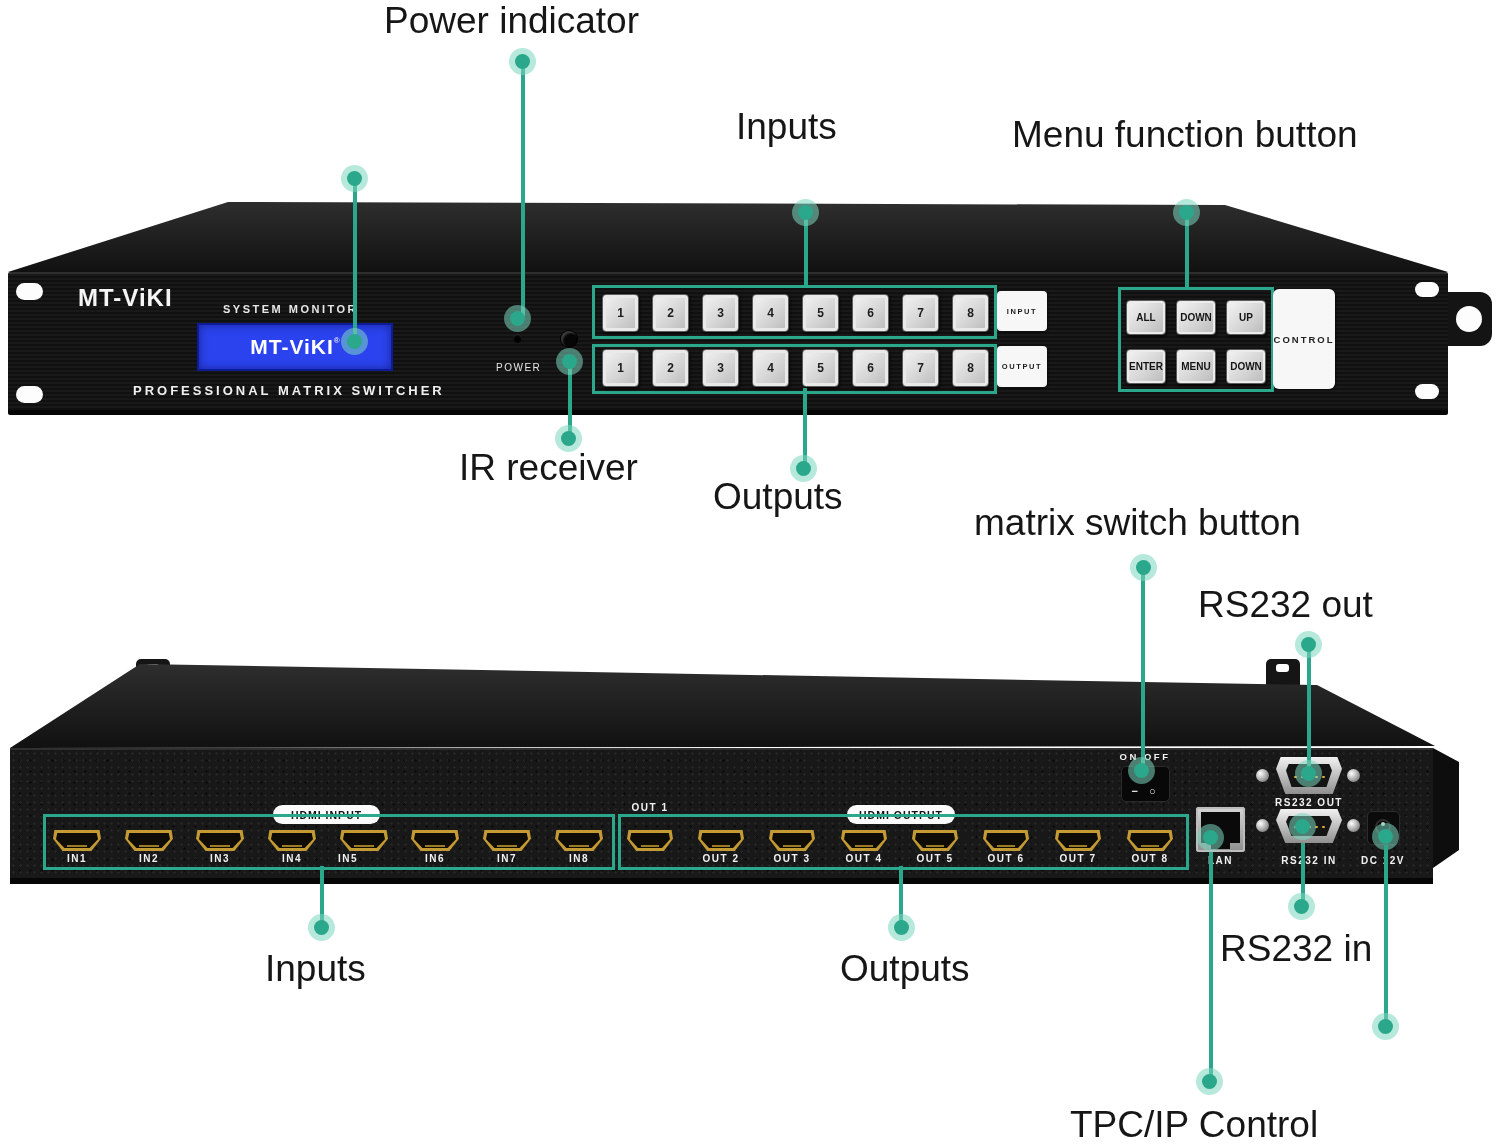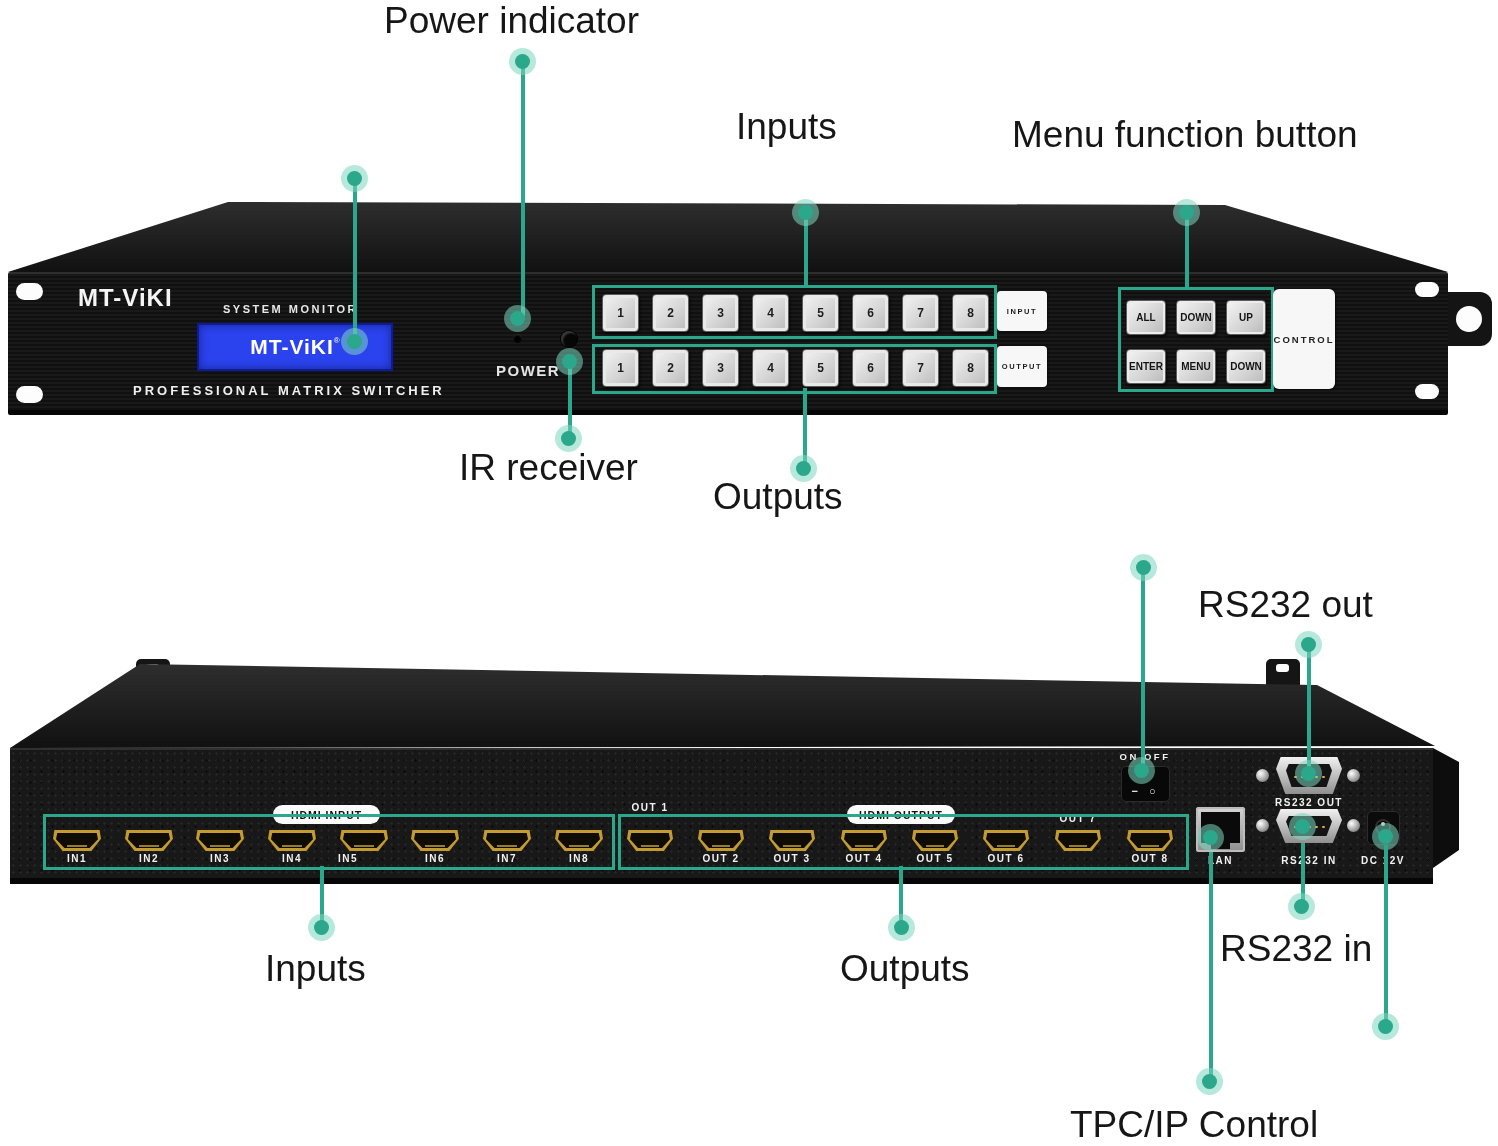--- a/index.html
+++ b/index.html
@@ -23,21 +23,21 @@
       border-radius:0 12px 12px 0;}
   .ear-hole{position:absolute;width:26px;height:26px;border-radius:50%;background:#fdfdfd;}
   .brand{position:absolute;color:#f5f5f5;font-weight:bold;font-size:24px;letter-spacing:1px;}
   .sysmon{position:absolute;color:#e8e8e8;font-weight:bold;font-size:11px;letter-spacing:2.5px;}
   .lcd{position:absolute;left:197px;top:323px;width:192px;height:44px;background:#2B43EF;
       border:2px solid #0d1b9a;box-shadow:inset 0 0 10px rgba(0,0,40,.45);display:flex;
       align-items:center;justify-content:center;}
   .lcd .t{color:#ffffff;font-weight:bold;font-size:21px;letter-spacing:1px;}
   .lcd .r{color:#ffffff;font-size:8px;vertical-align:top;position:relative;top:-7px;}
   .tagline{position:absolute;color:#f0f0f0;font-weight:bold;font-size:13px;letter-spacing:3px;}
-  .powerlbl{position:absolute;color:#e5e5e5;font-weight:bold;font-size:15px;letter-spacing:1.5px;}
+  .powerlbl{position:absolute;color:#e5e5e5;font-weight:normal;font-size:10px;letter-spacing:1.5px;}
   .led{position:absolute;width:9px;height:9px;border-radius:50%;background:#000;box-shadow:inset 0 1px 2px #333;}
   .irdome{position:absolute;width:16px;height:16px;border-radius:50%;background:#060606;
       box-shadow:inset 2px 2px 2px rgba(255,255,255,.22),0 0 0 1px #000;}
   .front-key{position:absolute;width:35px;height:36px;border-radius:4px;
       background:linear-gradient(135deg,#f4f4f4 0%,#d6d6d6 55%,#b9b9b9 100%);
       border:1px solid #5c5c5c;box-shadow:inset 0 0 0 3px #e9e9e9,1px 2px 3px rgba(0,0,0,.7);
       display:flex;align-items:center;justify-content:center;color:#1c1c1c;font-weight:bold;font-size:12px;}
   .menu-key{position:absolute;width:38px;height:33px;border-radius:4px;
       background:linear-gradient(135deg,#f4f4f4 0%,#d6d6d6 55%,#b9b9b9 100%);
       border:1px solid #5c5c5c;box-shadow:inset 0 0 0 2px #ececec,1px 2px 3px rgba(0,0,0,.7);
@@ -237,21 +237,21 @@
   <div class="hdmi" style="left:1127px;top:830px;width:46px;">
       <div class="in"></div>
       <div class="bar"></div>
     </div>
   <div class="portlbl" style="left:620px;top:802px;width:60px;">OUT 1</div>
   <div class="portlbl" style="left:691px;top:853px;width:60px;">OUT 2</div>
   <div class="portlbl" style="left:762px;top:853px;width:60px;">OUT 3</div>
   <div class="portlbl" style="left:834px;top:853px;width:60px;">OUT 4</div>
   <div class="portlbl" style="left:905px;top:853px;width:60px;">OUT 5</div>
   <div class="portlbl" style="left:976px;top:853px;width:60px;">OUT 6</div>
-  <div class="portlbl" style="left:1048px;top:813px;width:60px;">OUT 7</div>
+  <div class="portlbl" style="left:1048px;top:853px;width:60px;">OUT 7</div>
   <div class="portlbl" style="left:1120px;top:853px;width:60px;">OUT 8</div>
   <div class="bracket" style="left:618px;top:814px;width:565px;height:50px;"></div>
 
   <div class="portlbl" style="left:1110px;top:751px;width:70px;letter-spacing:2.5px;font-size:9.5px;">ON OFF</div>
   <div class="toggle">
     <div class="marks">− ○</div>
   </div>
 
   <div class="db9" style="left:1276px;top:757px;width:66px;height:37px;">
     <div class="outer"></div>
@@ -300,20 +300,21 @@
 
   <div class="cline" style="left:568px;top:366px;height:70px;"></div>
   <div class="cdot" style="left:562px;top:354px;"></div>
   <div class="cdot" style="left:561px;top:431px;"></div>
   <div class="clabel" style="left:459px;top:447px;">IR receiver</div>
 
   <div class="cline" style="left:803px;top:388px;height:74px;"></div>
   <div class="cdot" style="left:796px;top:461px;"></div>
   <div class="clabel" style="left:713px;top:476px;">Outputs</div>
 
+  <div class="clabel" style="left:974px;top:502px;">matrix switch button</div>
   <div class="cline" style="left:1141px;top:572px;height:196px;"></div>
   <div class="cdot" style="left:1136px;top:560px;"></div>
   <div class="cdot" style="left:1134px;top:763px;"></div>
 
   <div class="clabel" style="left:1198px;top:584px;">RS232 out</div>
   <div class="cline" style="left:1307px;top:650px;height:122px;"></div>
   <div class="cdot" style="left:1301px;top:637px;"></div>
   <div class="cdot" style="left:1301px;top:766px;"></div>
 
   <div class="cline" style="left:320px;top:866px;height:58px;"></div>

